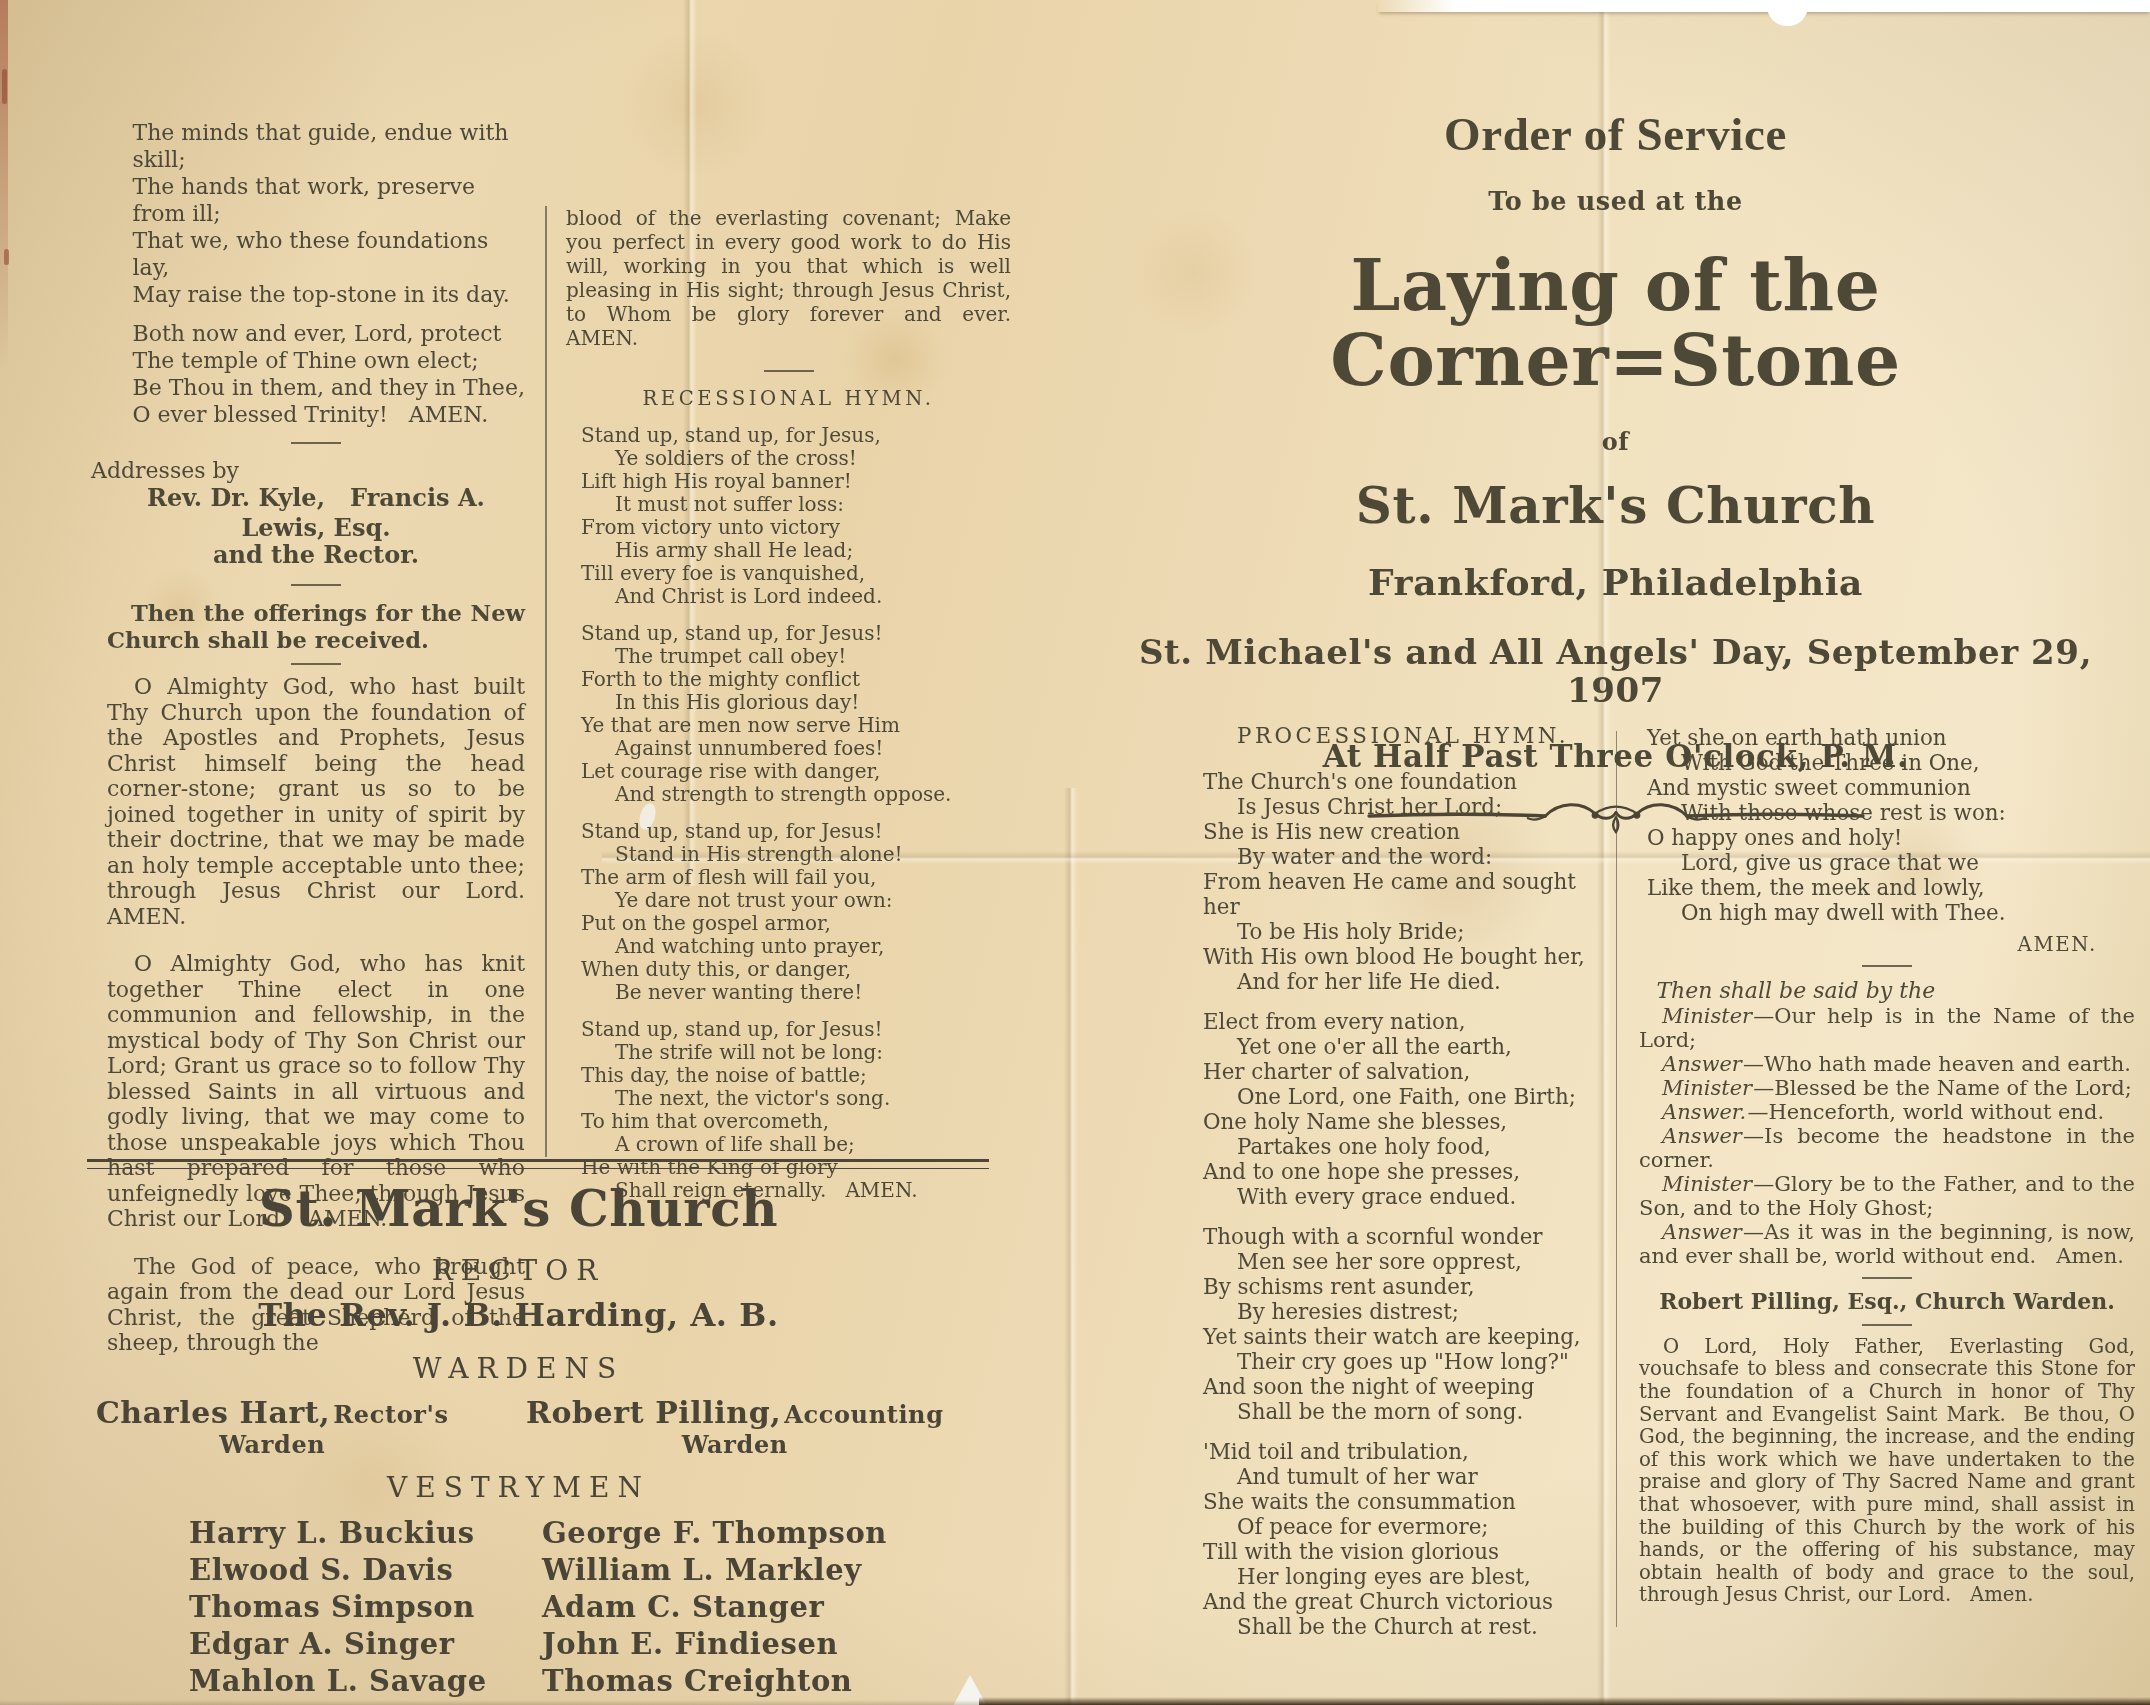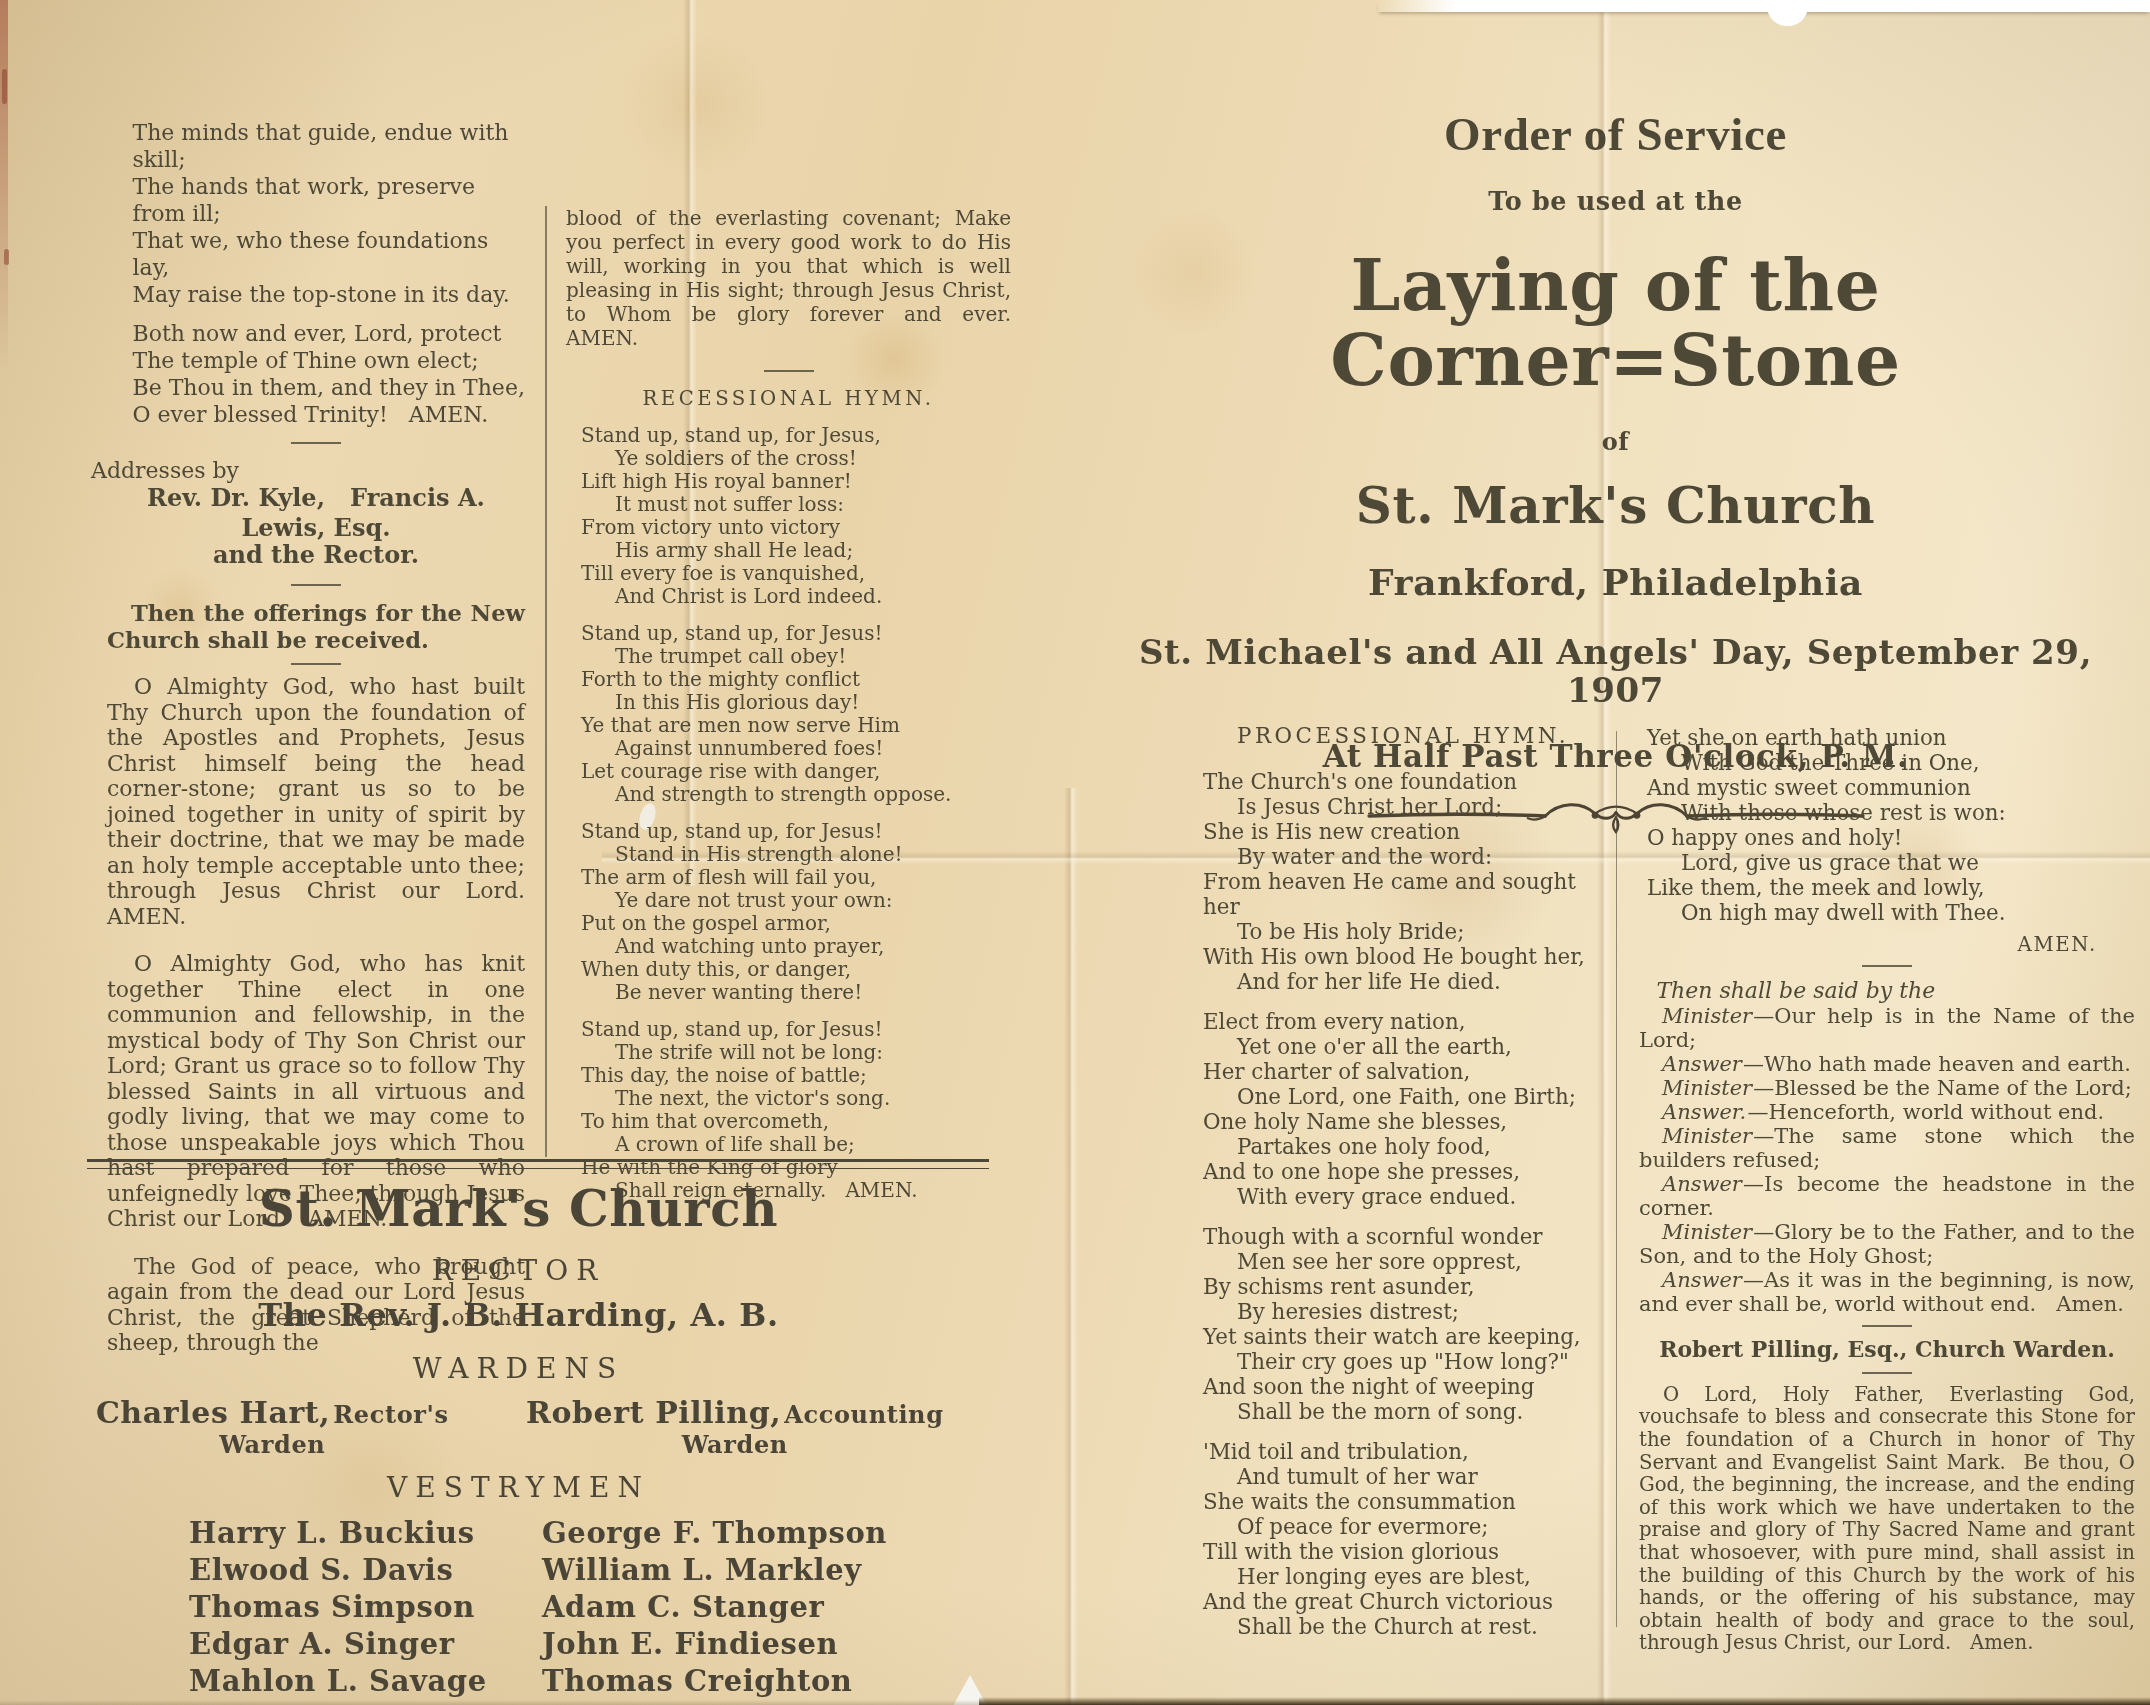--- a/index.html
+++ b/index.html
@@ -305,21 +305,20 @@
       <span class="tline">On high may dwell with Thee.</span>
     </div>
   <div class="amen-line">AMEN.</div>
   <div class="sep tight"></div>
   <div class="said-rubric">Then shall be said by the</div>
   <div class="versicles">
       <p class="versicle"><i>Minister</i><span style="white-space: pre-wrap;">—Our help is in the Name of the Lord;</span></p>
       <p class="versicle"><i>Answer</i><span style="white-space: pre-wrap;">—Who hath made heaven and earth.</span></p>
       <p class="versicle"><i>Minister</i><span style="white-space: pre-wrap;">—Blessed be the Name of the Lord;</span></p>
       <p class="versicle"><i>Answer.</i><span style="white-space: pre-wrap;">—Henceforth, world without end.</span></p>
-      <p class="versicle"><i>Minister</i><span style="white-space: pre-wrap;">—The same stone which the builders refused;</span></p>
       <p class="versicle"><i>Answer</i><span style="white-space: pre-wrap;">—Is become the headstone in the corner.</span></p>
       <p class="versicle"><i>Minister</i><span style="white-space: pre-wrap;">—Glory be to the Father, and to the Son, and to the Holy Ghost;</span></p>
       <p class="versicle"><i>Answer</i><span style="white-space: pre-wrap;">—As it was in the beginning, is now, and ever shall be, world without end.   Amen.</span></p>
     </div>
   <div class="sep tight"></div>
   <div class="notice-head">
       <span class="tline">Robert Pilling, Esq., Church Warden.</span>
     </div>
   <div class="sep tight"></div>
   <p class="dedication" style="margin:0;">O Lord, Holy Father, Everlasting God, vouchsafe to bless and consecrate this Stone for the foundation of a Church in honor of Thy Servant and Evangelist Saint Mark.  Be thou, O God, the beginning, the increase, and the ending of this work which we have undertaken to the praise and glory of Thy Sacred Name and grant that whosoever, with pure mind, shall assist in the building of this Church by the work of his hands, or the offering of his substance, may obtain health of body and grace to the soul, through Jesus Christ, our Lord.   Amen.</p>

